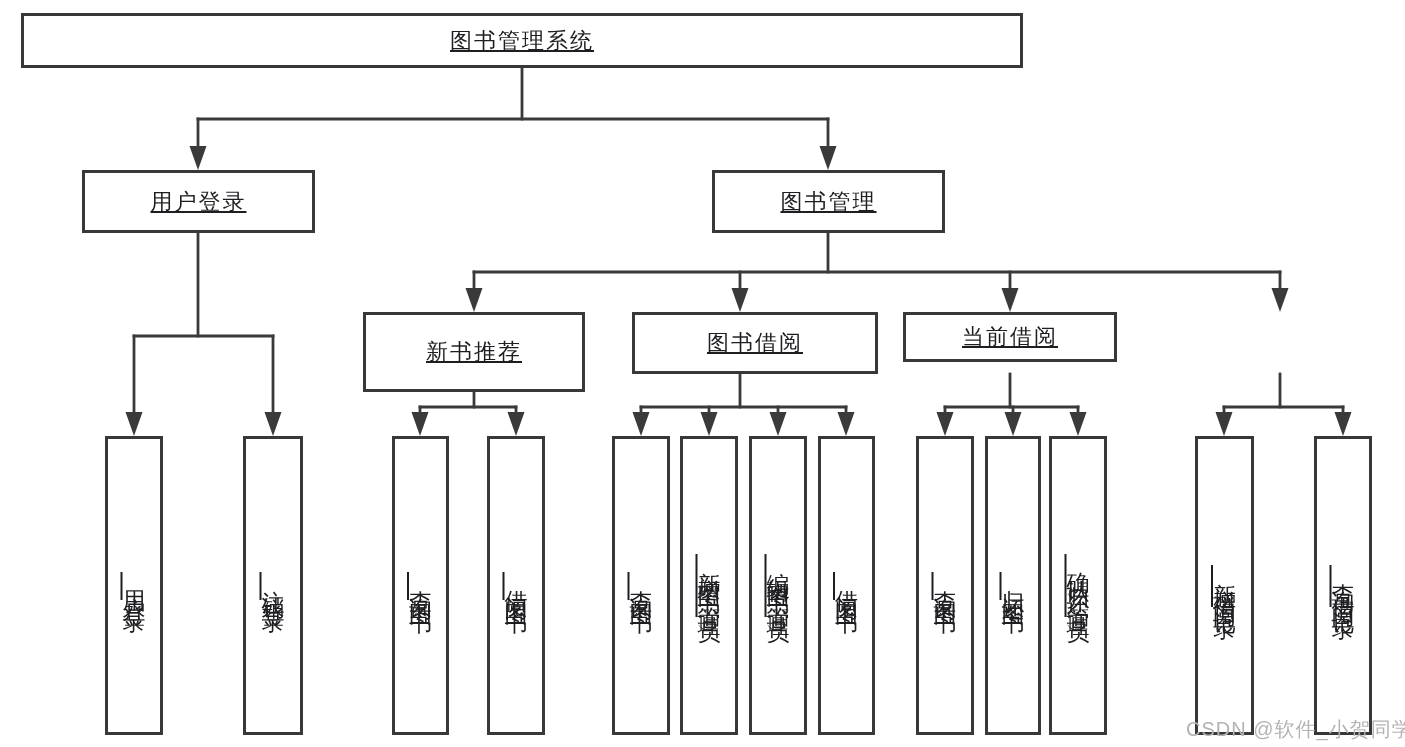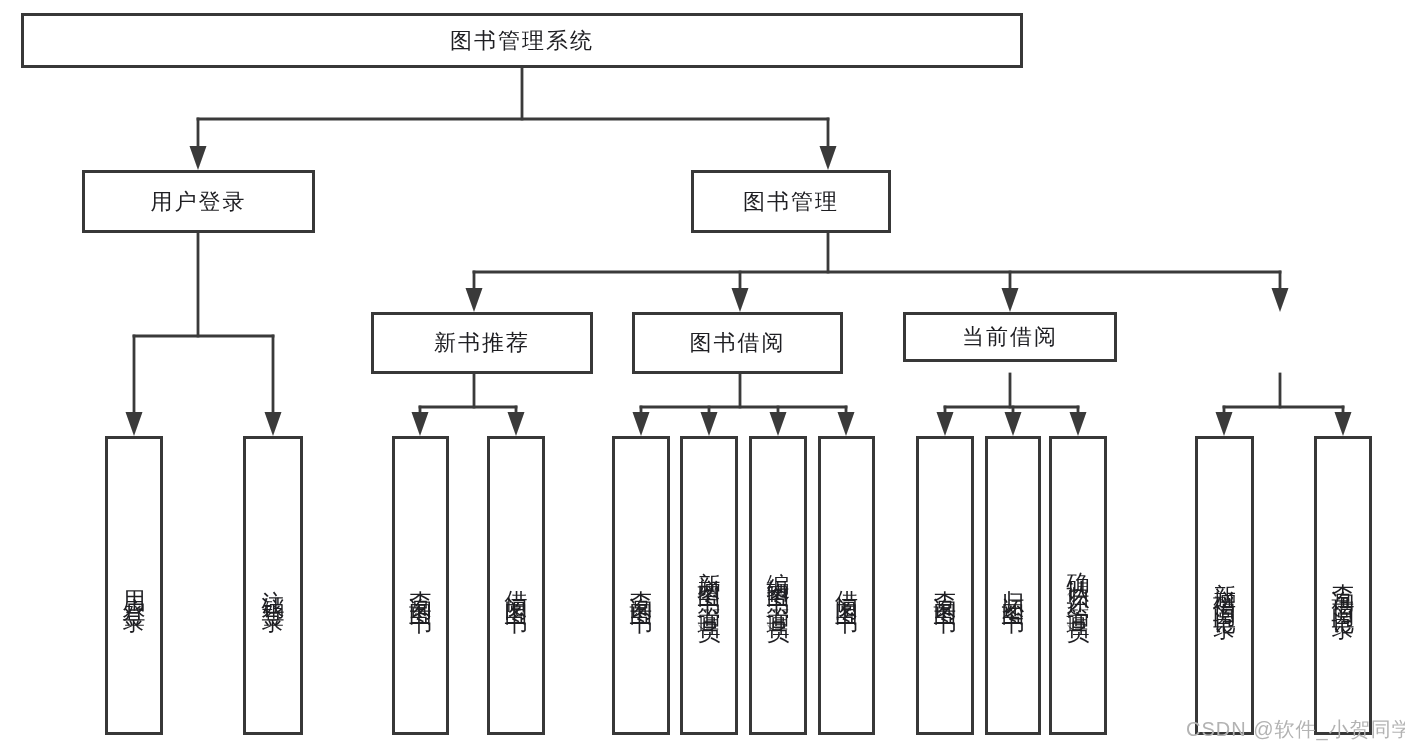--- a/index.html
+++ b/index.html
@@ -13,20 +13,21 @@
   .connectors{position:absolute;left:0;top:0;width:1405px;height:747px;}
   .box{
     position:absolute;
     box-sizing:border-box;
     border:3px solid #383838;
     background:#ffffff;
     display:flex;
     align-items:center;
     justify-content:center;
     color:#1e1e22;
+    text-decoration:underline;
   }
   .hbox span{
     font-size:22px;
     letter-spacing:2px;
     white-space:nowrap;
   }
   .vbox span{
     writing-mode:vertical-rl;
     text-orientation:mixed;
     font-size:23px;
@@ -104,28 +105,28 @@
       <polygon points="1334.5,412 1351.5,412 1343,436" fill="#3a3a3a"></polygon>
     </svg>
 
   <div class="box hbox" style="left:21px;top:13px;width:1002px;height:55px">
     <span>图书管理系统</span>
   </div>
 
   <div class="box hbox" style="left:82px;top:170px;width:233px;height:63px">
     <span>用户登录</span>
   </div>
-  <div class="box hbox" style="left:691px;top:170px;width:200px;height:63px">
+  <div class="box hbox" style="left:712px;top:170px;width:233px;height:63px">
     <span>图书管理</span>
   </div>
 
-  <div class="box hbox" style="left:371px;top:312px;width:222px;height:62px">
+  <div class="box hbox" style="left:363px;top:312px;width:222px;height:80px">
     <span>新书推荐</span>
   </div>
-  <div class="box hbox" style="left:632px;top:312px;width:211px;height:62px">
+  <div class="box hbox" style="left:632px;top:312px;width:246px;height:62px">
     <span>图书借阅</span>
   </div>
   <div class="box hbox" style="left:903px;top:312px;width:214px;height:50px">
     <span>当前借阅</span>
   </div>
 
   <div class="box vbox" style="left:105px;top:436px;width:58px;height:299px">
     <span>用户登录</span>
   </div>
   <div class="box vbox" style="left:243px;top:436px;width:60px;height:299px">

